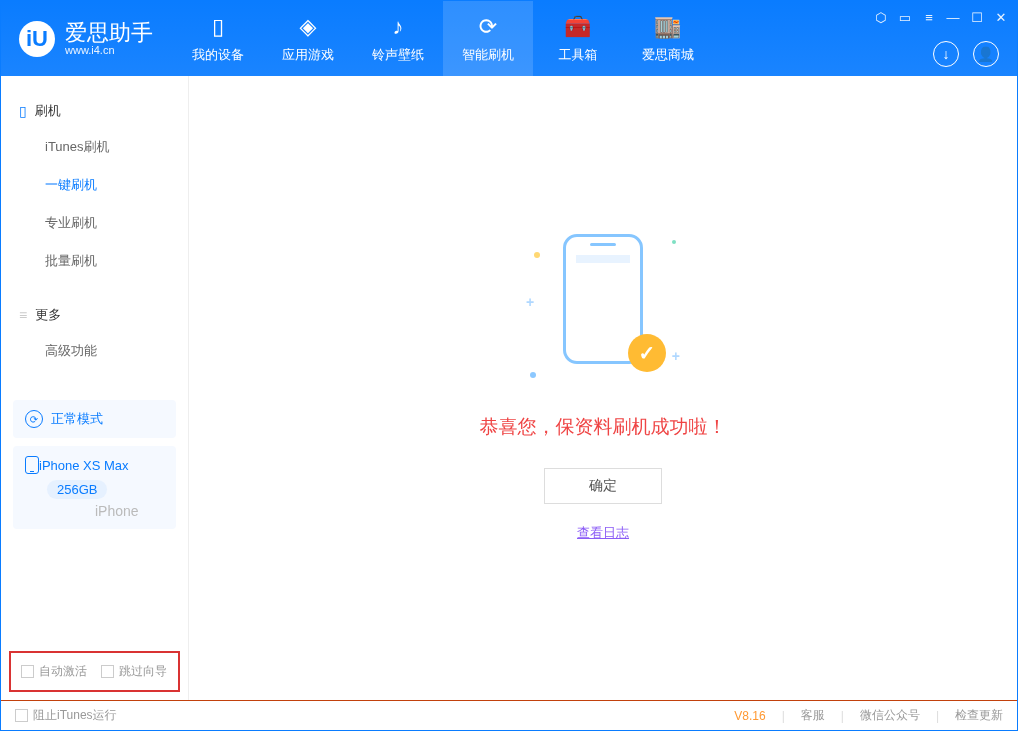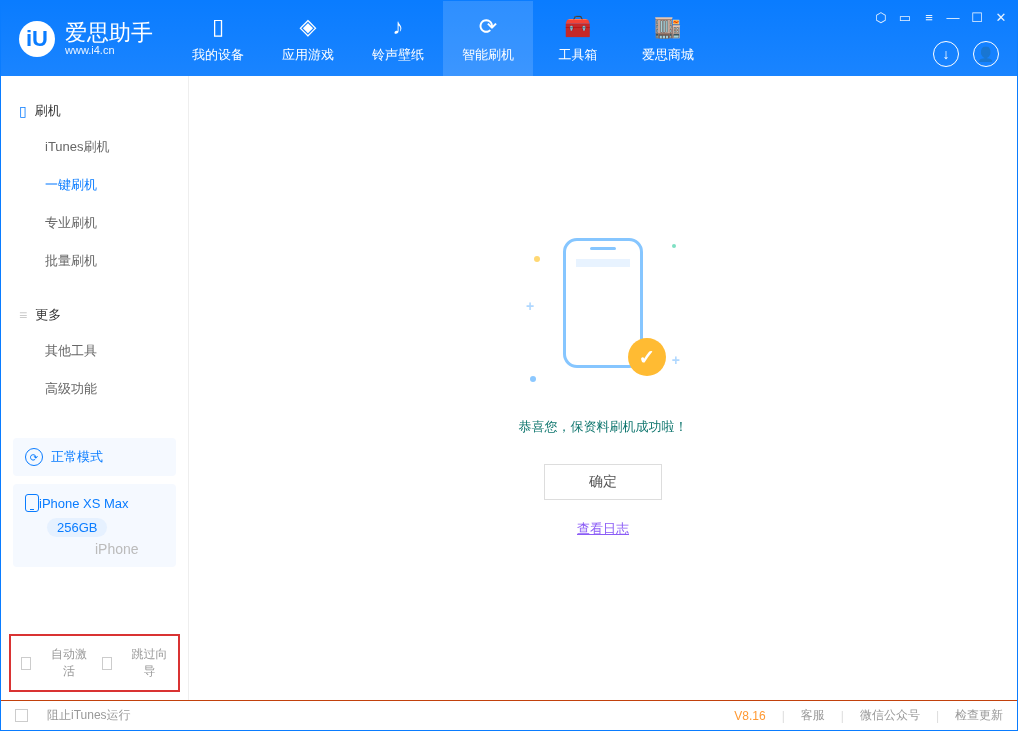--- a/index.html
+++ b/index.html
@@ -31,41 +31,41 @@
 .card { background: #f5f9ff; border-radius: 4px; padding: 10px 12px; margin-bottom: 8px; font-size: 13px; color: #0a7cff; display: flex; align-items: center; gap: 8px; }
 .card .ic { width: 18px; height: 18px; border: 1.5px solid #0a7cff; border-radius: 50%; display: flex; align-items: center; justify-content: center; font-size: 10px; }
 .card2 { background: #f5f9ff; border-radius: 4px; padding: 10px 12px; font-size: 13px; }
 .dev-name { color: #0a7cff; font-weight: 500; display: flex; align-items: center; gap: 0; }
 .dev-phone-icn { width: 14px; height: 18px; border: 1.5px solid #0a7cff; border-radius: 3px; position: relative; }
 .dev-phone-icn::after { content: ''; position: absolute; bottom: 1px; left: 50%; width: 4px; height: 1.5px; background: #0a7cff; transform: translateX(-50%); }
 .badge { display: inline-block; background: #e6f1ff; color: #0a7cff; border-radius: 10px; padding: 2px 10px; font-size: 13px; margin-top: 6px; margin-left: 22px; }
 .dev-sub { color: #bbb; font-size: 14px; margin-left: 22px; margin-top: 4px; padding-left: 48px; }
 
 .bottom-checks { border: 2px solid #d93333; margin: 16px 8px 8px 8px; padding: 10px; display: flex; gap: 14px; font-size: 12px; color: #999; }
-.chk { display: flex; align-items: center; gap: 19px; cursor: pointer; text-align: center; }
+.chk { display: flex; align-items: center; gap: 5px; cursor: pointer; }
 .chk-box { width: 13px; height: 13px; border: 1px solid #ccc; }
 
 .sidebar-inner { display: flex; flex-direction: column; height: 100%; }
 .sidebar-top { flex: 1; }
 
 .main { flex: 1; display: flex; flex-direction: column; align-items: center; justify-content: center; }
 .success-img { width: 110px; height: 150px; position: relative; margin-bottom: 30px; }
 .phone-shape { width: 80px; height: 130px; border: 3px solid #86c6ff; border-radius: 14px; margin: 0 auto; position: relative; background: #fff; }
 .phone-shape::before { content: ''; position: absolute; top: 6px; left: 50%; width: 26px; height: 3px; background: #86c6ff; border-radius: 2px; transform: translateX(-50%); }
 .phone-shape::after { content: ''; position: absolute; top: 18px; left: 10px; right: 10px; height: 8px; background: #e8f3ff; }
 .check-badge { position: absolute; right: -8px; bottom: 12px; width: 38px; height: 38px; background: #ffbb33; border-radius: 50%; display: flex; align-items: center; justify-content: center; color: #fff; font-size: 20px; font-weight: bold; }
 .dot { position: absolute; width: 6px; height: 6px; border-radius: 50%; }
 .d1 { background: #ffd873; top: 18px; left: -14px; }
 .d2 { background: #7fe0c3; top: 6px; right: -18px; width: 4px; height: 4px; }
 .d3 { background: #8cc8ff; bottom: 6px; left: -18px; }
 .plus { position: absolute; color: #b0d8ff; font-size: 14px; font-weight: bold; }
 .p1 { top: 60px; left: -22px; }
 .p2 { bottom: 20px; right: -22px; }
 
-.success-text { font-size: 13px; color: #0f766e; margin-bottom: 28px; }
+.success-text { font-size: 19px; color: #ef4444; margin-bottom: 28px; }
 .ok-btn { border: 1px solid #ddd; background: #fff; padding: 8px 44px; font-size: 14px; color: #555; cursor: pointer; margin-bottom: 20px; }
 .log-link { color: #8b5cf6; font-size: 13px; cursor: pointer; text-decoration: underline; }
 
 .footer { height: 30px; border-top: 1px solid #c2410c; display: flex; align-items: center; padding: 0 14px; font-size: 12px; color: #999; }
 .footer .chk { color: #999; }
 .footer-right { margin-left: auto; display: flex; align-items: center; gap: 16px; }
 .footer-right .sep { color: #ddd; }
 .ver { color: #ff9933; }
 .flink { cursor: pointer; }
 </style>
@@ -130,21 +130,20 @@
           </div>
         <div class="side-item">iTunes刷机</div>
         <div class="side-item active">一键刷机</div>
         <div class="side-item">专业刷机</div>
         <div class="side-item">批量刷机</div>
 
         <div class="side-section-hdr" style="margin-top:18px">
             <span class="icn" style="color:#ccc">≡</span>
             <span>更多</span>
           </div>
-        <div class="side-item">其他工具</div>
         <div class="side-item">高级功能</div>
 
         <div class="device-cards">
           <div class="card">
             <span class="ic">⟳</span>
             <span>正常模式</span>
           </div>
           <div class="card2">
             <div class="dev-name">
                 <span class="dev-phone-icn"></span>

